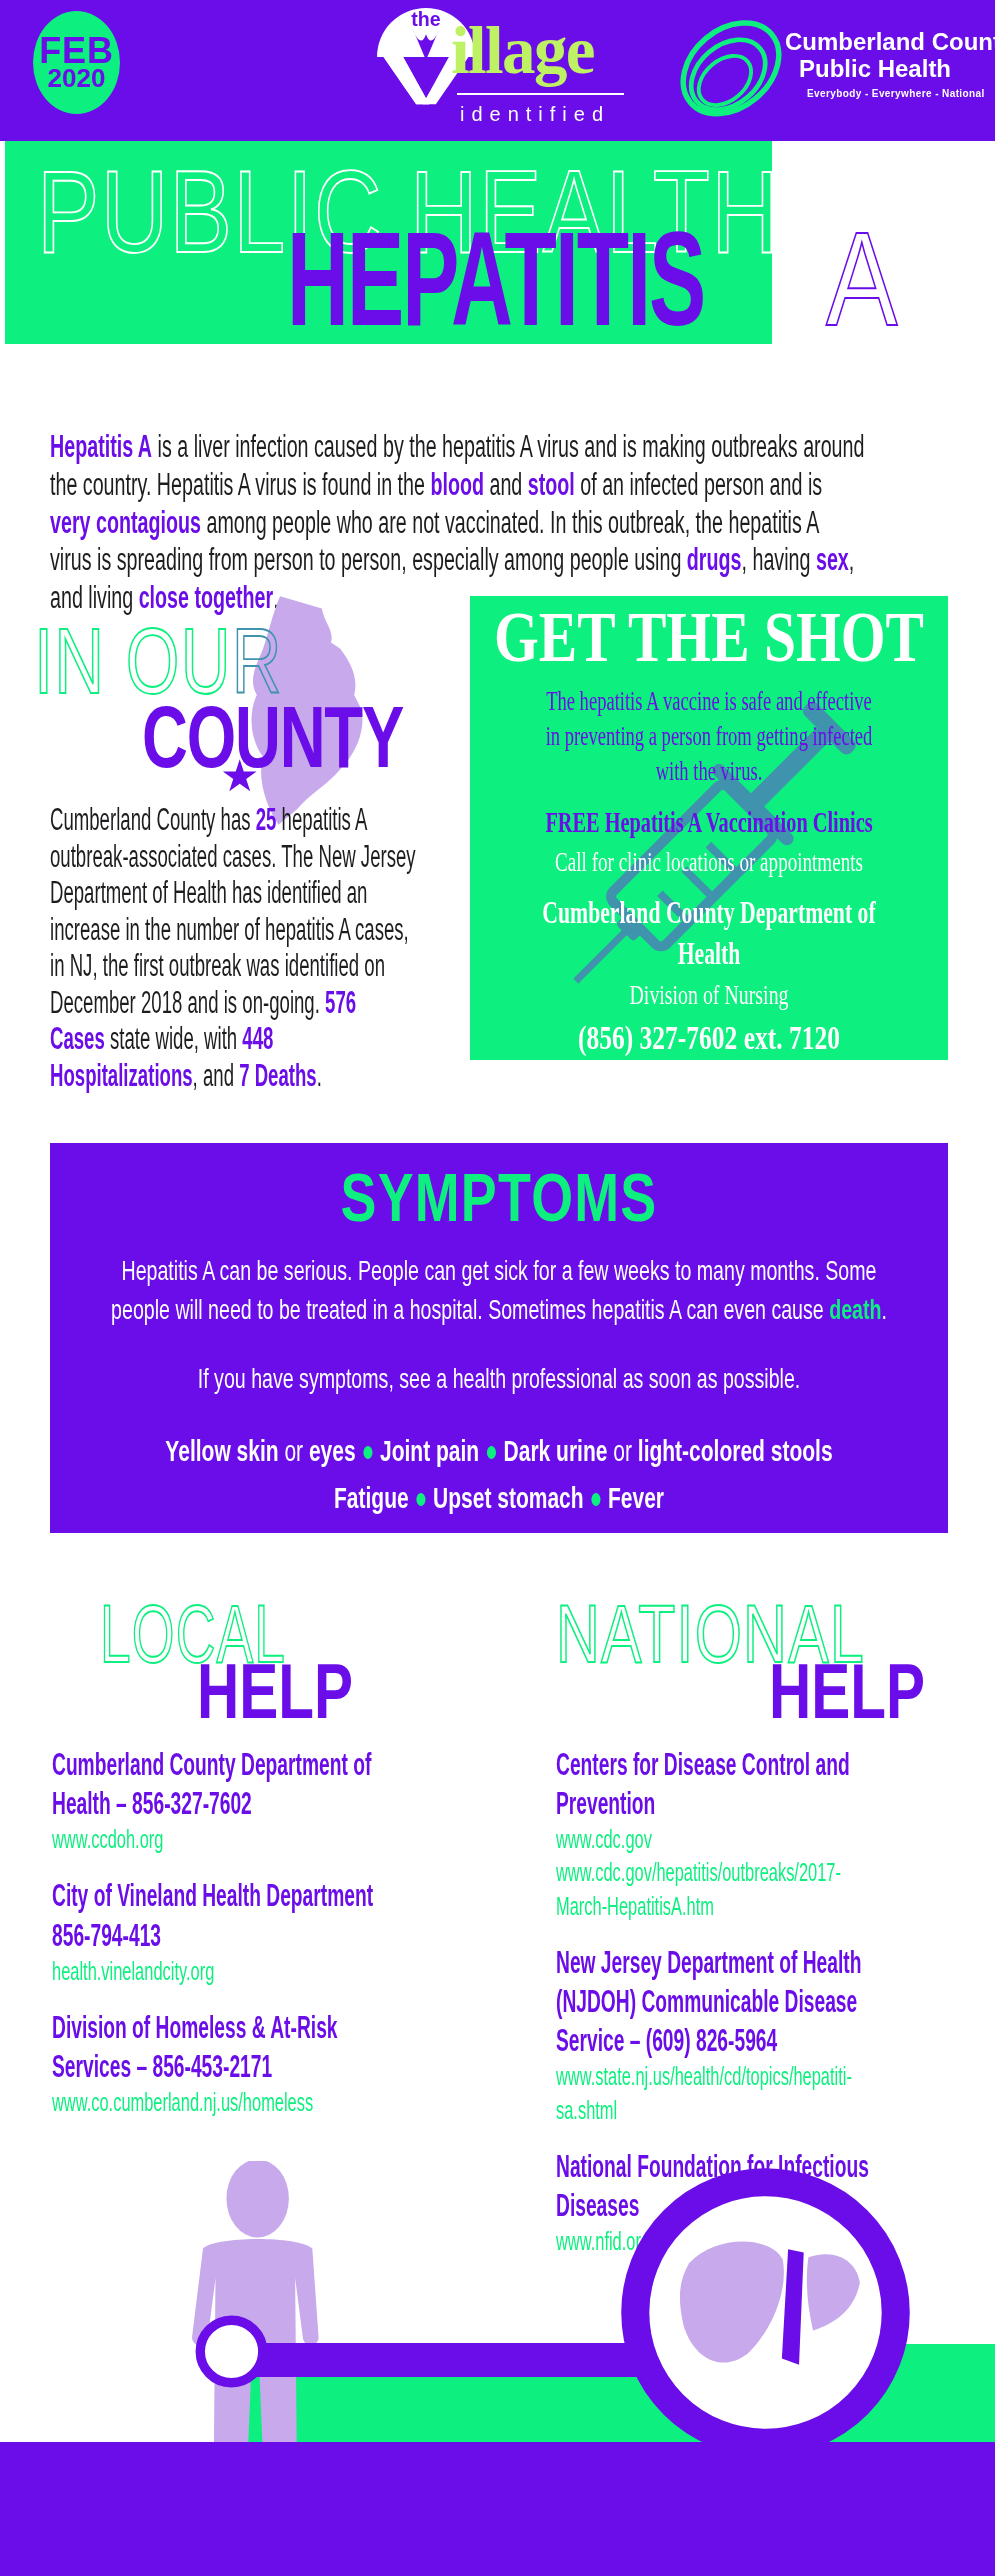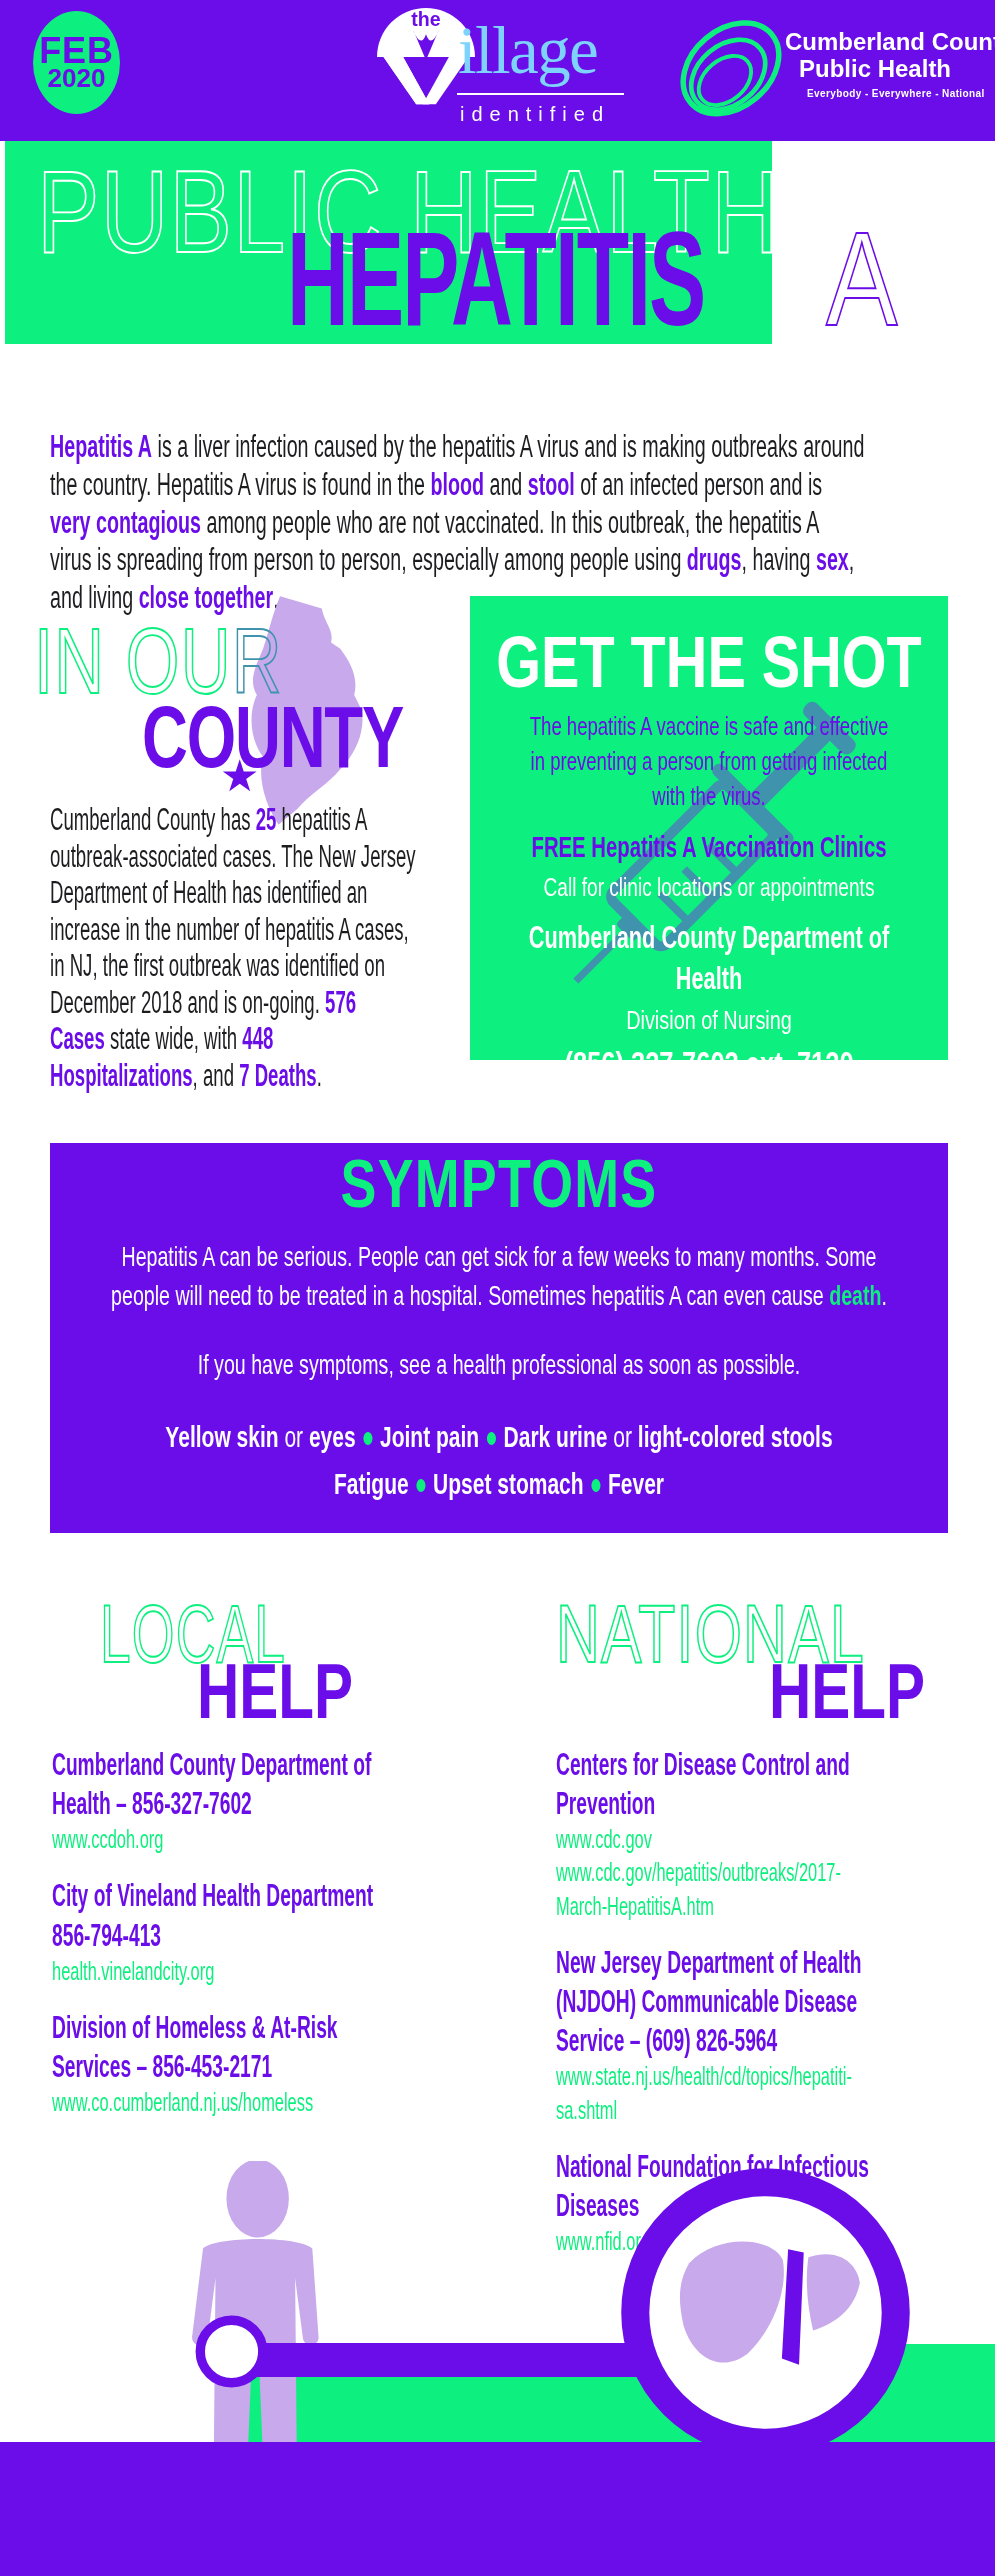--- a/index.html
+++ b/index.html
@@ -22,22 +22,22 @@
   .thin-white{--x:#fff;} .thin-green{--x:var(--green);} .thin-teal{--x:var(--teal);} .thin-purple{--x:var(--purple);}
 
   
   .header{position:absolute;left:0;top:0;width:995px;height:141px;background:var(--purple);}
   .feb{position:absolute;left:33px;top:11px;width:87px;height:103px;border-radius:50%;
        background:var(--green);color:var(--purple);font-weight:bold;display:flex;flex-direction:column;
        align-items:center;justify-content:center;line-height:.92;}
   .feb-month{font-size:36px;letter-spacing:0.8px;} .feb-year{font-size:26px;}
   .vlogo{position:absolute;left:377px;top:6.2px;width:265px;height:128px;}
   .vcircle{position:absolute;left:0;top:1.6px;width:98px;height:98px;}
-  .illage{position:absolute;left:81px;top:11px;font-family:"Liberation Serif",serif;font-weight:normal;
-          color:#7dd3fc;font-size:67px;line-height:1;letter-spacing:-1.6px;}
+  .illage{position:absolute;left:74px;top:11px;font-family:"Liberation Serif",serif;font-weight:bold;
+          color:#bef264;font-size:67px;line-height:1;letter-spacing:-1.6px;}
   .vline{position:absolute;left:80px;top:87px;width:167px;height:2.3px;background:#fff;}
   .initiative{position:absolute;left:83px;top:97px;color:#fff;font-size:20px;letter-spacing:7px;}
   .cclogo{position:absolute;left:668px;top:7.8px;width:320px;height:125px;}
   .rings{position:absolute;left:0;top:3.1px;width:128px;height:117px;}
   .cc1{position:absolute;left:117px;top:20px;font-weight:bold;color:#fff;font-size:24px;white-space:pre;}
   .cc2{position:absolute;left:131px;top:47px;font-weight:bold;color:#fff;font-size:24px;white-space:pre;}
   .cctag{position:absolute;left:139px;top:80px;font-weight:bold;color:#fff;font-size:10px;letter-spacing:0.4px;white-space:pre;}
 
   
   .band{position:absolute;left:4.7px;top:141px;width:767px;height:203px;background:var(--green);}
@@ -52,33 +52,33 @@
 
   
   .nj-map{position:absolute;left:226px;top:595px;width:139px;height:234px;}
   .nj-star{left:220px;top:754px;font-size:44px;color:var(--purple);line-height:1;}
   .inour{left:34px;top:615px;font-size:92px;line-height:1;letter-spacing:1.6px;transform:scaleX(.75);}
   .county-word{left:142px;top:693px;font-size:87px;line-height:1;font-weight:800;color:var(--purple);
                letter-spacing:-1.6px;transform:scaleX(.73);}
   .county-body{left:50px;top:802px;font-size:31px;line-height:1.18;color:var(--ink);transform:scaleX(.60);}
 
   
-  .gts{position:absolute;left:470px;top:596px;width:478px;height:464px;background:var(--green);padding-top:30px;}
+  .gts{position:absolute;left:470px;top:596px;width:478px;height:464px;background:var(--green);padding-top:5px;font-family:Liberation Serif, serif;}
   .syringe{position:absolute;left:187px;top:39px;width:125px;height:406px;transform:rotate(-135deg);}
   .gts .cblock{z-index:1;}
   .gts-title{font-size:72px;--s:.8;font-weight:800;color:#fff;line-height:1;}
   .gts-p1{font-size:26.5px;--s:.7;color:var(--purple);line-height:1.32;margin-top:11px;}
   .gts-free{font-size:29px;--s:.7;color:var(--purple);font-weight:bold;margin-top:17px;}
   .gts-call{font-size:26.5px;--s:.72;color:#fff;margin-top:7.8px;}
   .gts-dept{font-size:31px;--s:.7;color:#fff;font-weight:bold;line-height:1.3;margin-top:15.6px;}
   .gts-div{font-size:26.5px;--s:.75;color:#fff;margin-top:6.2px;}
   .gts-phone{font-size:34px;--s:.75;color:#fff;font-weight:bold;margin-top:7.8px;}
 
   
-  .sym{position:absolute;left:50px;top:1143px;width:898px;height:390px;background:var(--purple);padding-top:6px;}
+  .sym{position:absolute;left:50px;top:1143px;width:898px;height:390px;background:var(--purple);padding-top:20px;}
   .sym-title{font-size:69px;--s:.78;font-weight:800;color:var(--green);letter-spacing:1.6px;line-height:1;}
   .sym-p1{font-size:28px;--s:.70;color:#fff;line-height:1.38;margin-top:20px;}
   .sym-p2{font-size:28px;--s:.70;color:#fff;margin-top:34px;}
   .sym-l1{font-size:30px;--s:.70;color:#fff;margin-top:34px;line-height:1.45;}
   .sym-l2{font-size:30px;--s:.70;color:#fff;margin-top:3.1px;line-height:1.45;}
   .sym .seg-b{font-weight:bold;}
   .seg-g{color:var(--green);font-weight:bold;}
   .seg-dot{color:var(--green);}
 
   

